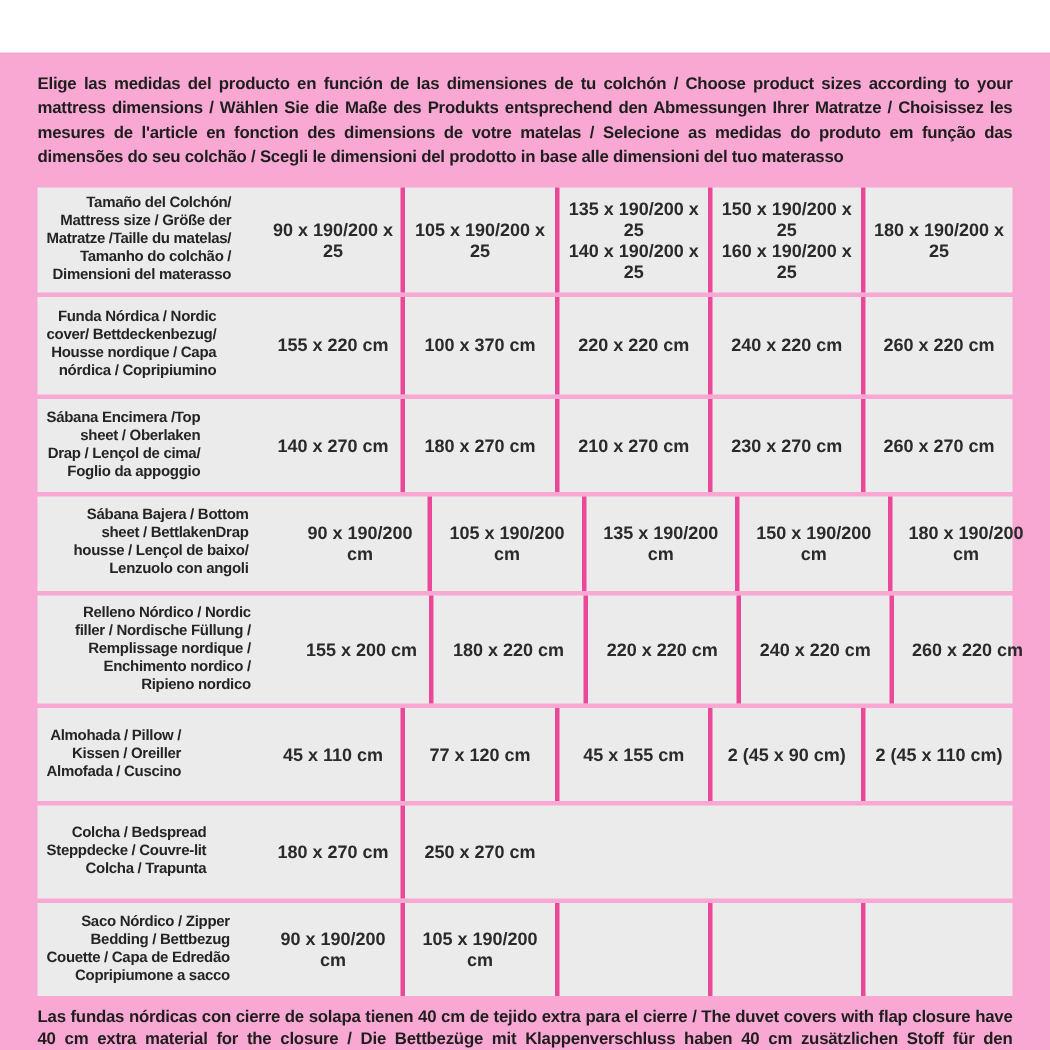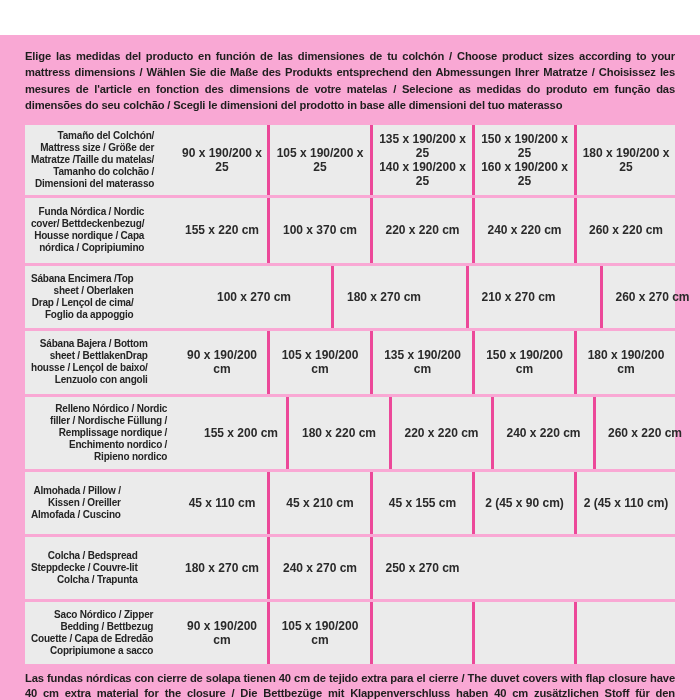--- a/index.html
+++ b/index.html
@@ -35,22 +35,22 @@
     margin-top: 11px;
   }
   .trow {
     display: grid;
     grid-template-columns: 152px 90px 103px 102px 102px 101px;
     background: #ebebeb;
     margin-bottom: 3px;
   }
   .trow:nth-child(1) { min-height: 70px; }
   .trow:nth-child(2) { min-height: 65px; }
-  .trow:nth-child(3) { min-height: 62px; gap: 32px; }
-  .trow:nth-child(4) { min-height: 63px; }
+  .trow:nth-child(3) { min-height: 62px; }
+  .trow:nth-child(4) { min-height: 63px; padding-left: 18px; }
   .trow:nth-child(5) { min-height: 72px; padding-left: 19px; }
   .trow:nth-child(6) { min-height: 62px; }
   .trow:nth-child(7) { min-height: 62px; }
   .trow:nth-child(8) { min-height: 62px; }
   .cell {
     display: flex;
     align-items: center;
     justify-content: center;
     text-align: center;
     font-size: 12px;
@@ -107,23 +107,24 @@
       <div class="cell sep">220 x 220 cm</div>
       <div class="cell sep">240 x 220 cm</div>
       <div class="cell sep">260 x 220 cm</div>
     </div>
 
     <div class="trow">
       <div class="cell label">Sábana Encimera /Top
 sheet / Oberlaken
 Drap / Lençol de cima/
 Foglio da appoggio</div>
-      <div class="cell">100 x 270 cm</div>
+      <div class="cell">140 x 270 cm</div>
       <div class="cell sep">180 x 270 cm</div>
       <div class="cell sep">210 x 270 cm</div>
+      <div class="cell sep">230 x 270 cm</div>
       <div class="cell sep">260 x 270 cm</div>
     </div>
 
     <div class="trow">
       <div class="cell label">Sábana Bajera / Bottom
 sheet / BettlakenDrap
 housse / Lençol de baixo/
 Lenzuolo con angoli</div>
       <div class="cell">90 x 190/200 cm</div>
       <div class="cell sep">105 x 190/200 cm</div>
@@ -143,32 +144,31 @@
       <div class="cell sep">220 x 220 cm</div>
       <div class="cell sep">240 x 220 cm</div>
       <div class="cell sep">260 x 220 cm</div>
     </div>
 
     <div class="trow">
       <div class="cell label">Almohada / Pillow /
 Kissen / Oreiller
 Almofada / Cuscino</div>
       <div class="cell">45 x 110 cm</div>
-      <div class="cell sep">45 x 210 cm</div>
+      <div class="cell sep">77 x 120 cm</div>
       <div class="cell sep">45 x 155 cm</div>
       <div class="cell sep">2 (45 x 90 cm)</div>
       <div class="cell sep">2 (45 x 110 cm)</div>
     </div>
 
     <div class="trow">
       <div class="cell label">Colcha / Bedspread
 Steppdecke / Couvre-lit
 Colcha / Trapunta</div>
       <div class="cell">180 x 270 cm</div>
-      <div class="cell sep">240 x 270 cm</div>
       <div class="cell sep">250 x 270 cm</div>
     </div>
 
     <div class="trow">
       <div class="cell label">Saco Nórdico / Zipper
 Bedding / Bettbezug
 Couette / Capa de Edredão
 Copripiumone a sacco</div>
       <div class="cell">90 x 190/200 cm</div>
       <div class="cell sep">105 x 190/200 cm</div>

